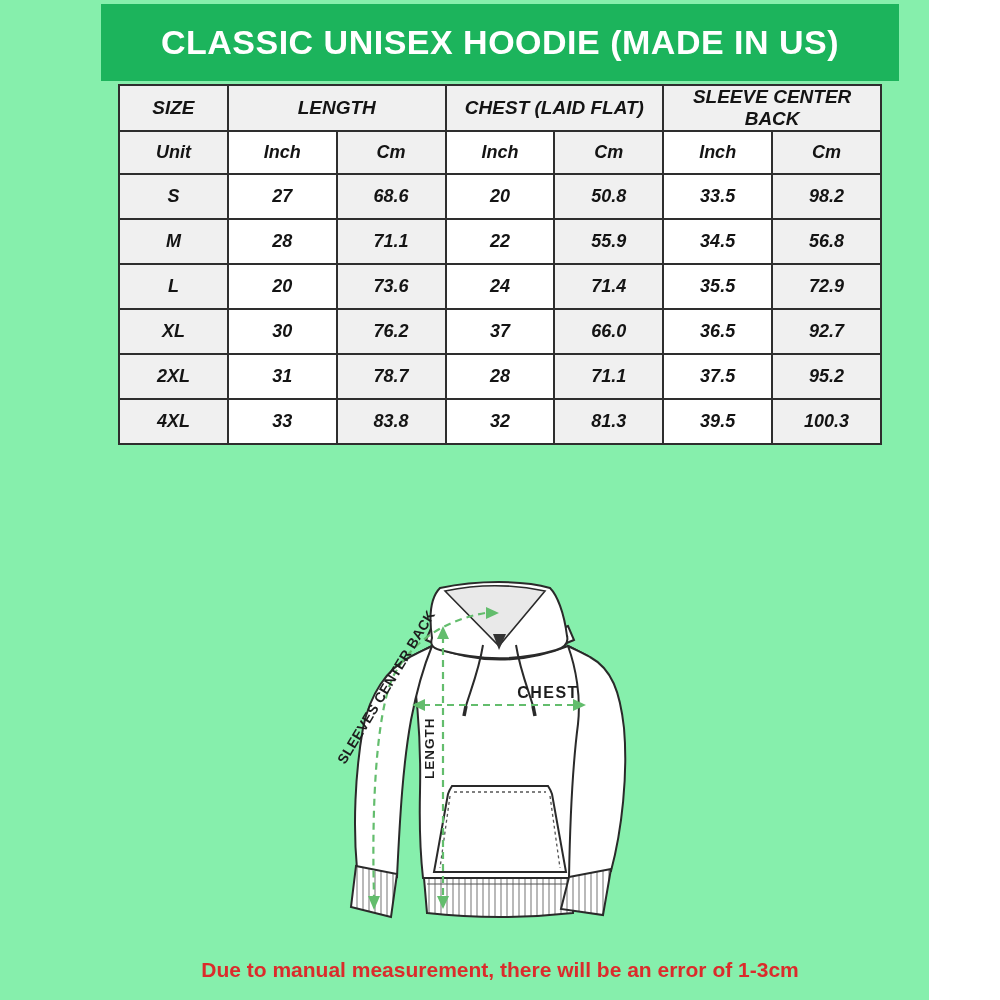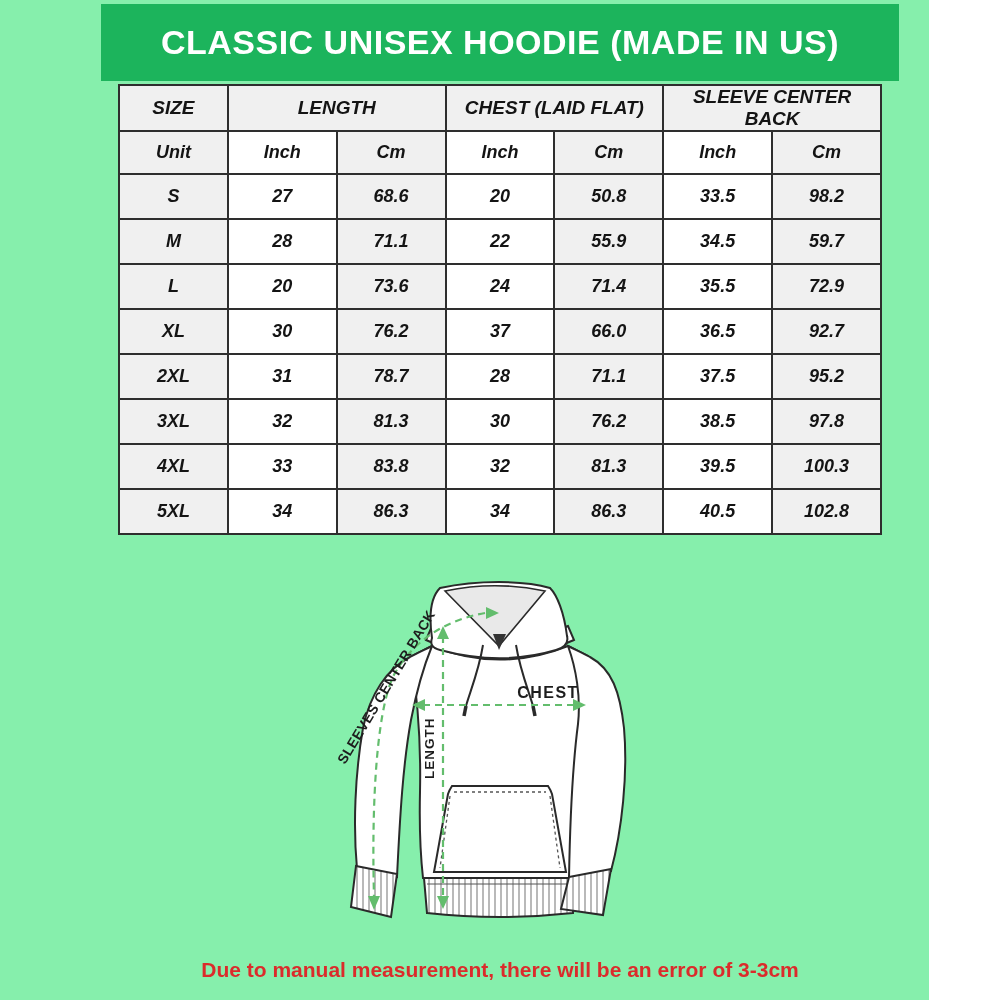--- a/index.html
+++ b/index.html
@@ -78,21 +78,21 @@
         <td>33.5</td>
         <td class="shade">98.2</td>
       </tr>
       <tr class="data-row">
         <td class="shade">M</td>
         <td>28</td>
         <td class="shade">71.1</td>
         <td>22</td>
         <td class="shade">55.9</td>
         <td>34.5</td>
-        <td class="shade">59.7</td>
+        <td class="shade">56.8</td>
       </tr>
       <tr class="data-row">
         <td class="shade">L</td>
         <td>20</td>
         <td class="shade">73.6</td>
         <td>24</td>
         <td class="shade">71.4</td>
         <td>35.5</td>
         <td class="shade">72.9</td>
       </tr>
@@ -108,45 +108,27 @@
       <tr class="data-row">
         <td class="shade">2XL</td>
         <td>31</td>
         <td class="shade">78.7</td>
         <td>28</td>
         <td class="shade">71.1</td>
         <td>37.5</td>
         <td class="shade">95.2</td>
       </tr>
       <tr class="data-row">
-        <td class="shade">3XL</td>
-        <td>32</td>
-        <td class="shade">81.3</td>
-        <td>30</td>
-        <td class="shade">76.2</td>
-        <td>38.5</td>
-        <td class="shade">97.8</td>
-      </tr>
-      <tr class="data-row">
         <td class="shade">4XL</td>
         <td>33</td>
         <td class="shade">83.8</td>
         <td>32</td>
         <td class="shade">81.3</td>
         <td>39.5</td>
         <td class="shade">100.3</td>
-      </tr>
-      <tr class="data-row">
-        <td class="shade">5XL</td>
-        <td>34</td>
-        <td class="shade">86.3</td>
-        <td>34</td>
-        <td class="shade">86.3</td>
-        <td>40.5</td>
-        <td class="shade">102.8</td>
       </tr>
     </tbody>
       </table>
   </div>
 
   <div class="diagram">
     <svg width="345" height="372" viewBox="330 575 345 372">
       <defs>
         <pattern id="rib" width="6" height="10" patternUnits="userSpaceOnUse">
           <rect width="6" height="10" fill="#ffffff"></rect>
@@ -199,16 +181,16 @@
         <polygon points="573,699 573,711 586,705" fill="#63BD6D"></polygon>
       </g>
 
       <text class="measure-label" transform="translate(345,765) rotate(-59)" font-size="14" letter-spacing="0.3">SLEEVES CENTER BACK</text>
       <text class="measure-label" x="548" y="698" text-anchor="middle" font-size="16" letter-spacing="1.5">CHEST</text>
       <text class="measure-label" transform="translate(434,779) rotate(-90)" font-size="13.5" letter-spacing="1">LENGTH</text>
     </svg>
   </div>
 
   <div class="footer-note">
-    <span>Due to manual measurement, there will be an error of 3-3cm</span>
+    <span>Due to manual measurement, there will be an error of 1-3cm</span>
   </div>
 
 </div>
 
 </body></html>

